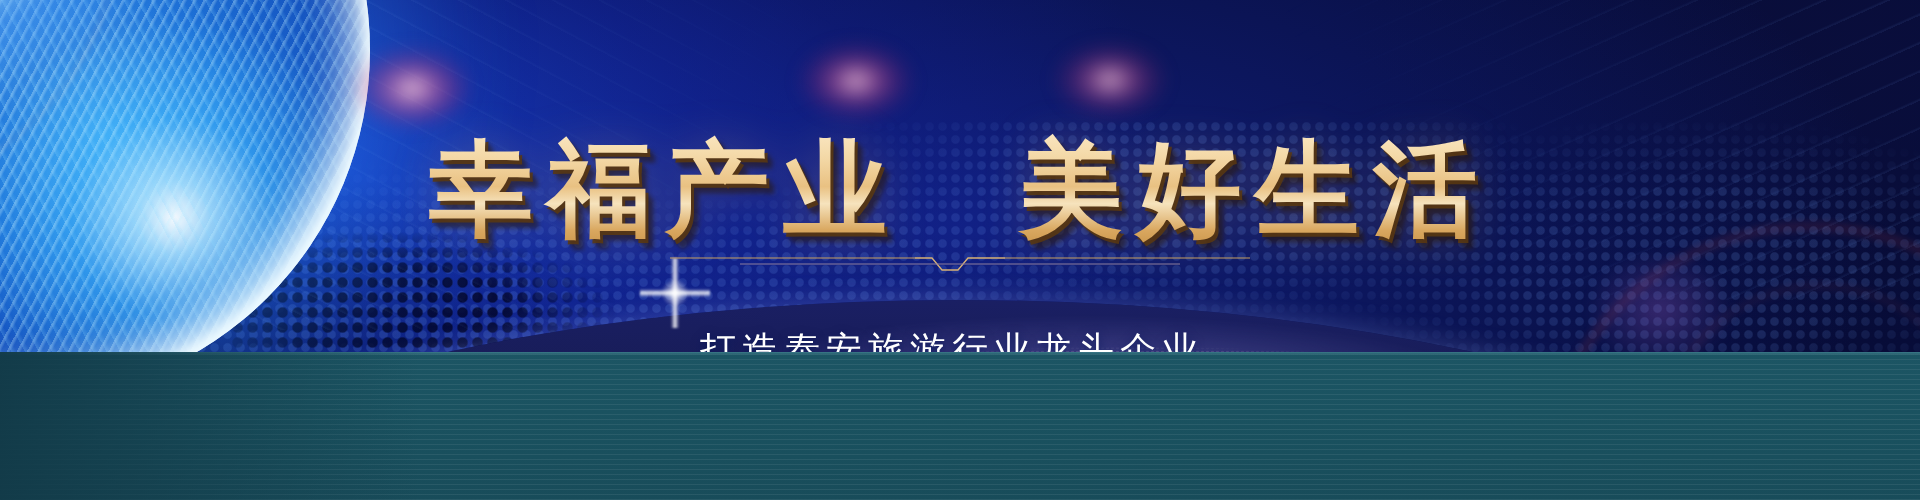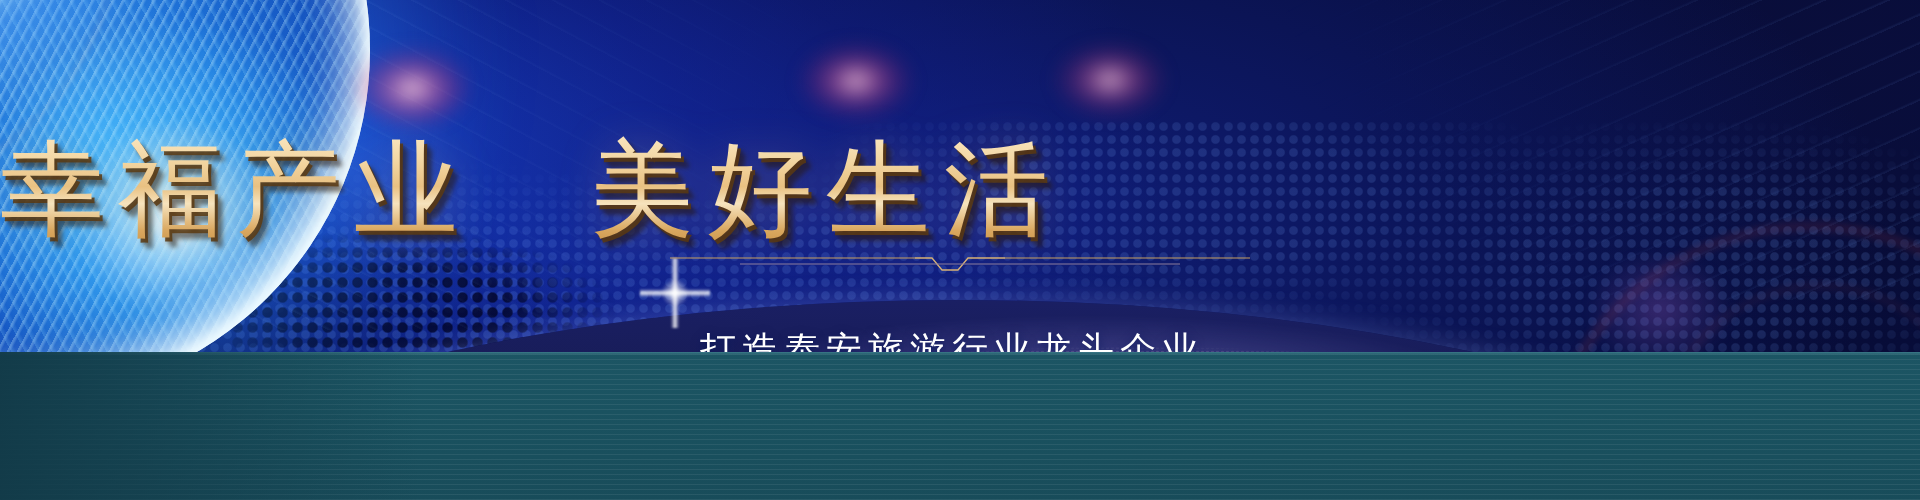--- a/index.html
+++ b/index.html
@@ -135,22 +135,23 @@
   .gs1{left:352px;top:48px;width:116px;height:78px;
        background:radial-gradient(ellipse at 52% 52%, rgba(255,225,235,.95) 0%, rgba(255,120,160,.55) 22%, rgba(190,40,110,.30) 48%, rgba(120,20,90,0) 76%);}
   .gs2{left:800px;top:44px;width:112px;height:74px;
        background:radial-gradient(ellipse at 50% 50%, rgba(255,220,235,.88) 0%, rgba(250,110,160,.48) 24%, rgba(170,40,110,.26) 50%, rgba(110,20,80,0) 78%);}
   .gs3{left:1055px;top:44px;width:110px;height:72px;
        background:radial-gradient(ellipse at 50% 50%, rgba(255,220,235,.85) 0%, rgba(245,110,165,.45) 24%, rgba(165,40,110,.24) 50%, rgba(110,20,80,0) 78%);}
 
   
   .headline{
     position:absolute;left:0;right:0;top:58px;
+    text-align:center;
     font-size:104px;
-    font-weight:400;
+    font-weight:700;
     letter-spacing:14px;
     line-height:1.18;
     white-space:pre;
     color:#f3d6a2;
     background:linear-gradient(180deg,#fbe9c6 0%,#f3d7a4 26%,#e9c182 48%,#f6e3bd 62%,#d9a75f 84%,#c89347 100%);
     -webkit-background-clip:text;background-clip:text;
     -webkit-text-fill-color:transparent;
     text-shadow:0 0 0 rgba(0,0,0,0);
     filter:drop-shadow(3px 4px 0 rgba(92,58,16,.85)) drop-shadow(5px 6px 2px rgba(40,22,6,.55)) drop-shadow(0 0 22px rgba(255,200,120,.18));
     z-index:6;

